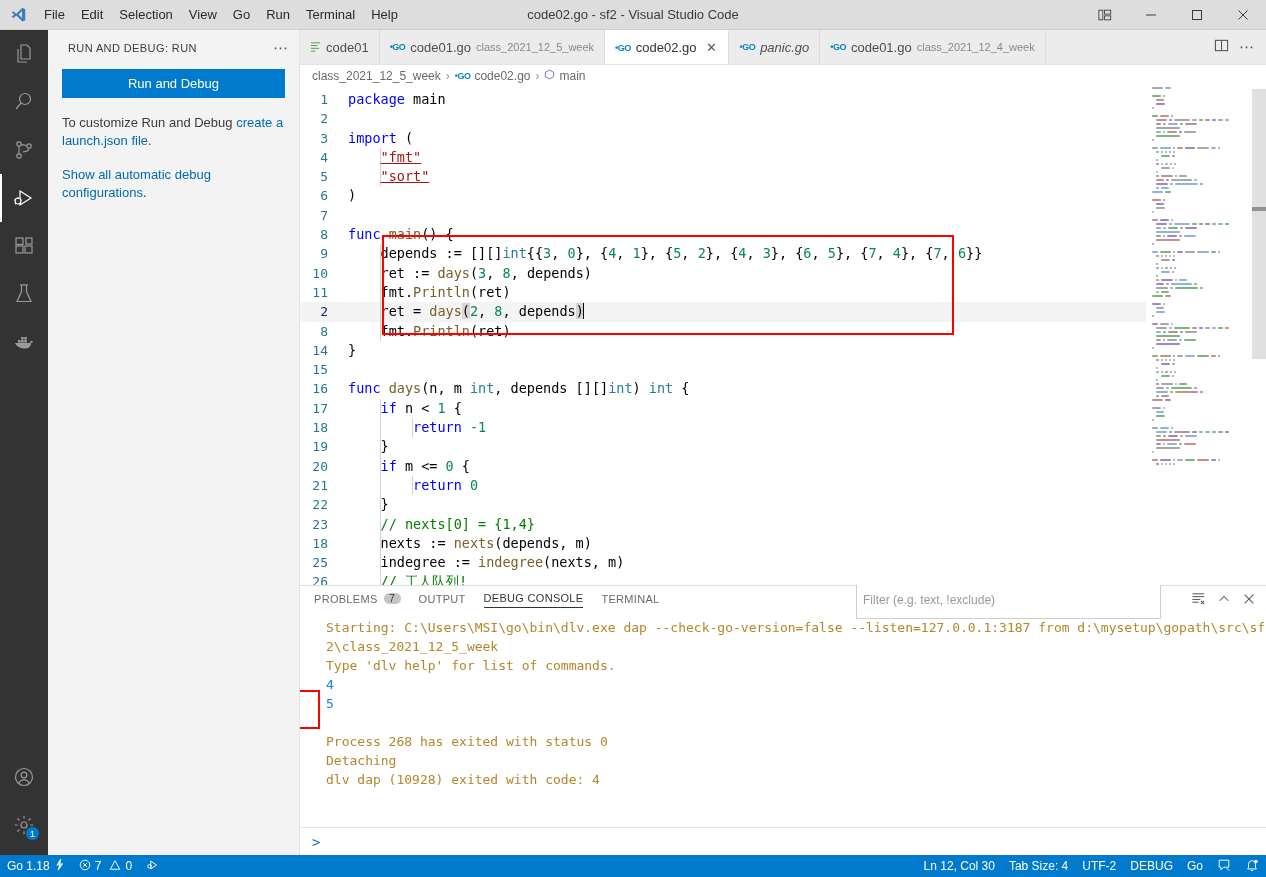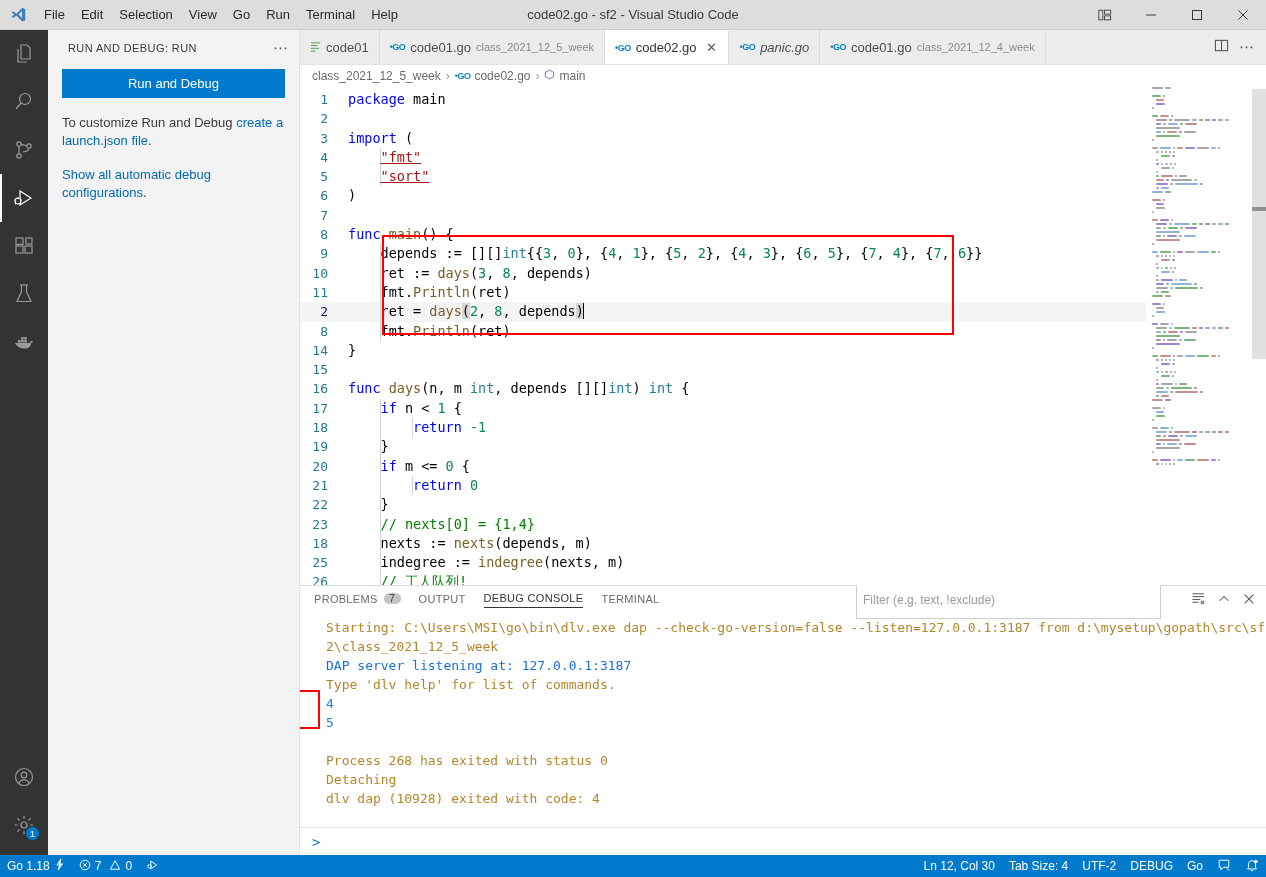--- a/index.html
+++ b/index.html
@@ -972,21 +972,20 @@
             <svg width="14" height="14" viewBox="0 0 16 16" stroke="#5a5a5a" stroke-width="1.2">
                 <line x1="3" y1="3" x2="13" y2="13"></line>
                 <line x1="13" y1="3" x2="3" y2="13"></line>
               </svg>
           </span>
         </div>
       </div>
       <div id="panel-body">
         <div class="dline">Starting: C:\Users\MSI\go\bin\dlv.exe dap --check-go-version=false --listen=127.0.0.1:3187 from d:\mysetup\gopath\src\sf</div>
         <div class="dline">2\class_2021_12_5_week</div>
-        <div class="dline blue">DAP server listening at: 127.0.0.1:3187</div>
         <div class="dline">Type 'dlv help' for list of commands.</div>
         <div class="dline val">4</div>
         <div class="dline val">5</div>
         <div class="dline">&nbsp;</div>
         <div class="dline">Process 268 has exited with status 0</div>
         <div class="dline">Detaching</div>
         <div class="dline">dlv dap (10928) exited with code: 4</div>
         <div id="redbox-console" style="left:-2px;top:76px;width:22px;height:39px;"></div>
       </div>
       <div id="repl">

